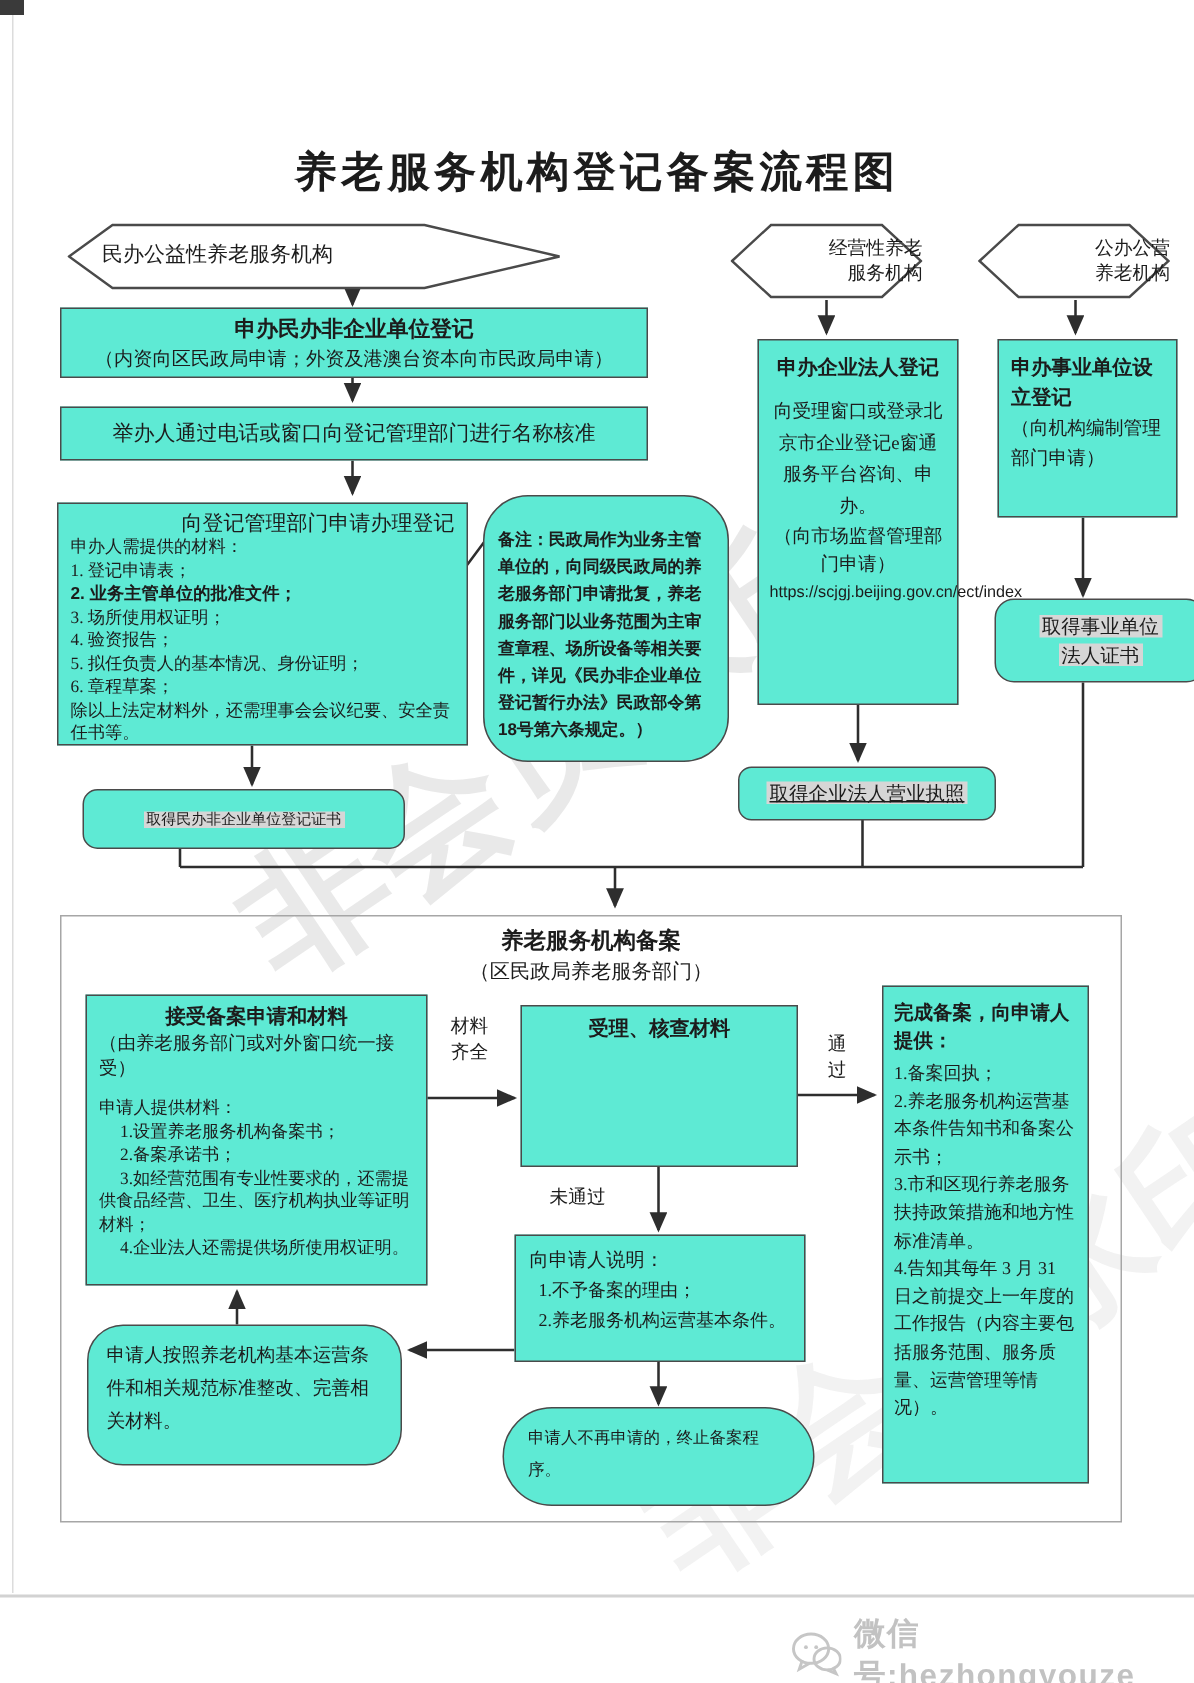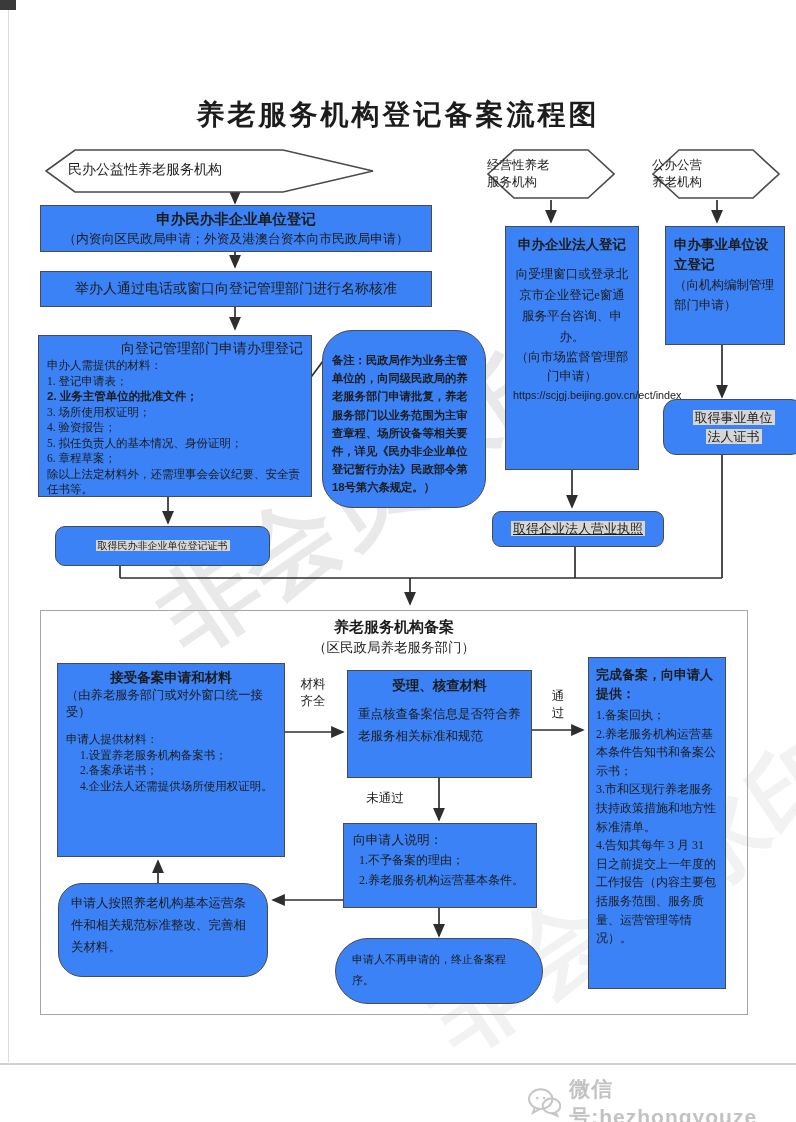--- a/index.html
+++ b/index.html
@@ -1,26 +1,26 @@
 <!DOCTYPE html>
 <html><head>
 <meta charset="utf-8">
 <style>
   html,body{margin:0;padding:0;background:#e9e9e9;}
   .page{position:relative;width:796px;height:1122px;background:#ffffff;margin:0 auto;
         font-family:"Liberation Serif","DejaVu Serif",serif;color:#1c1c1c;overflow:hidden;}
   .abs{position:absolute;}
-  .box{position:absolute;border:1.6px solid #4a4a4a;background:#3b82f6;z-index:2;box-sizing:border-box;}
+  .box{position:absolute;border:1.6px solid #4a4a4a;background:#5eead4;z-index:2;box-sizing:border-box;}
   .round{border-radius:14px;}
   .stadium{border-radius:34px;}
   .center{display:flex;flex-direction:column;align-items:center;justify-content:center;text-align:center;}
   .bold{font-weight:bold;font-family:"Liberation Sans","DejaVu Sans",sans-serif;}
   .hl{background:#d6d6d6;padding:0 2px;}
   svg.overlay{position:absolute;left:0;top:0;z-index:1;}
-  .hexlabel{position:absolute;z-index:3;text-align:left;}
+  .hexlabel{position:absolute;z-index:3;text-align:right;}
   .watermark{position:absolute;z-index:0;color:rgba(120,120,120,0.16);font-size:96px;
              font-family:"Liberation Sans",sans-serif;font-weight:bold;white-space:nowrap;
              transform:rotate(-34deg);pointer-events:none;}
   .title{position:absolute;width:100%;text-align:center;font-size:28px;font-weight:bold;
          letter-spacing:3px;font-family:"Liberation Serif",serif;}
   .small{font-size:11.5px;line-height:15.5px;}
   .lbl{position:absolute;z-index:3;font-size:12.5px;text-align:center;line-height:17px;}
   .footer-text{color:#c2c2c2;font-size:21px;font-family:"Liberation Sans",sans-serif;
                font-weight:bold;letter-spacing:1px;}
 </style>
@@ -143,31 +143,31 @@
     <div class="bold" style="font-size:15px;">养老服务机构备案</div>
     <div style="font-size:13.5px;margin-top:2px;">（区民政局养老服务部门）</div>
   </div>
 
   <div class="box" style="left:57px;top:663px;width:228px;height:194px;padding:5px 8px;">
     <div class="bold" style="text-align:center;font-size:13.5px;">接受备案申请和材料</div>
     <div style="font-size:12.3px;line-height:17px;">（由养老服务部门或对外窗口统一接受）</div>
     <div class="small" style="margin-top:11px;">申请人提供材料：</div>
     <div class="small" style="text-indent:14px;">1.设置养老服务机构备案书；</div>
     <div class="small" style="text-indent:14px;">2.备案承诺书；</div>
+    <div class="small" style="text-indent:14px;">3.如经营范围有专业性要求的，还需提供食品经营、卫生、医疗机构执业等证明材料；</div>
     <div class="small" style="text-indent:14px;">4.企业法人还需提供场所使用权证明。</div>
   </div>
 
   <div class="lbl" style="left:293px;top:676px;width:40px;">
     <div>材料</div>
     <div>齐全</div>
   </div>
 
   <div class="box" style="left:347px;top:670px;width:185px;height:108px;padding:6px 10px;">
     <div class="bold" style="text-align:center;font-size:13.5px;">受理、核查材料</div>
-    <div style="font-size:12.5px;line-height:22px;margin-top:8px;">重点核查备案信息是否符合养老服务相关标准和规范</div>
   </div>
 
   <div class="lbl" style="left:546px;top:688px;width:24px;">
     <div>通</div>
     <div>过</div>
   </div>
 
   <div class="lbl" style="left:360px;top:790px;width:50px;">未通过</div>
 
   <div class="box" style="left:588px;top:657px;width:138px;height:332px;padding:7px 7px;">

